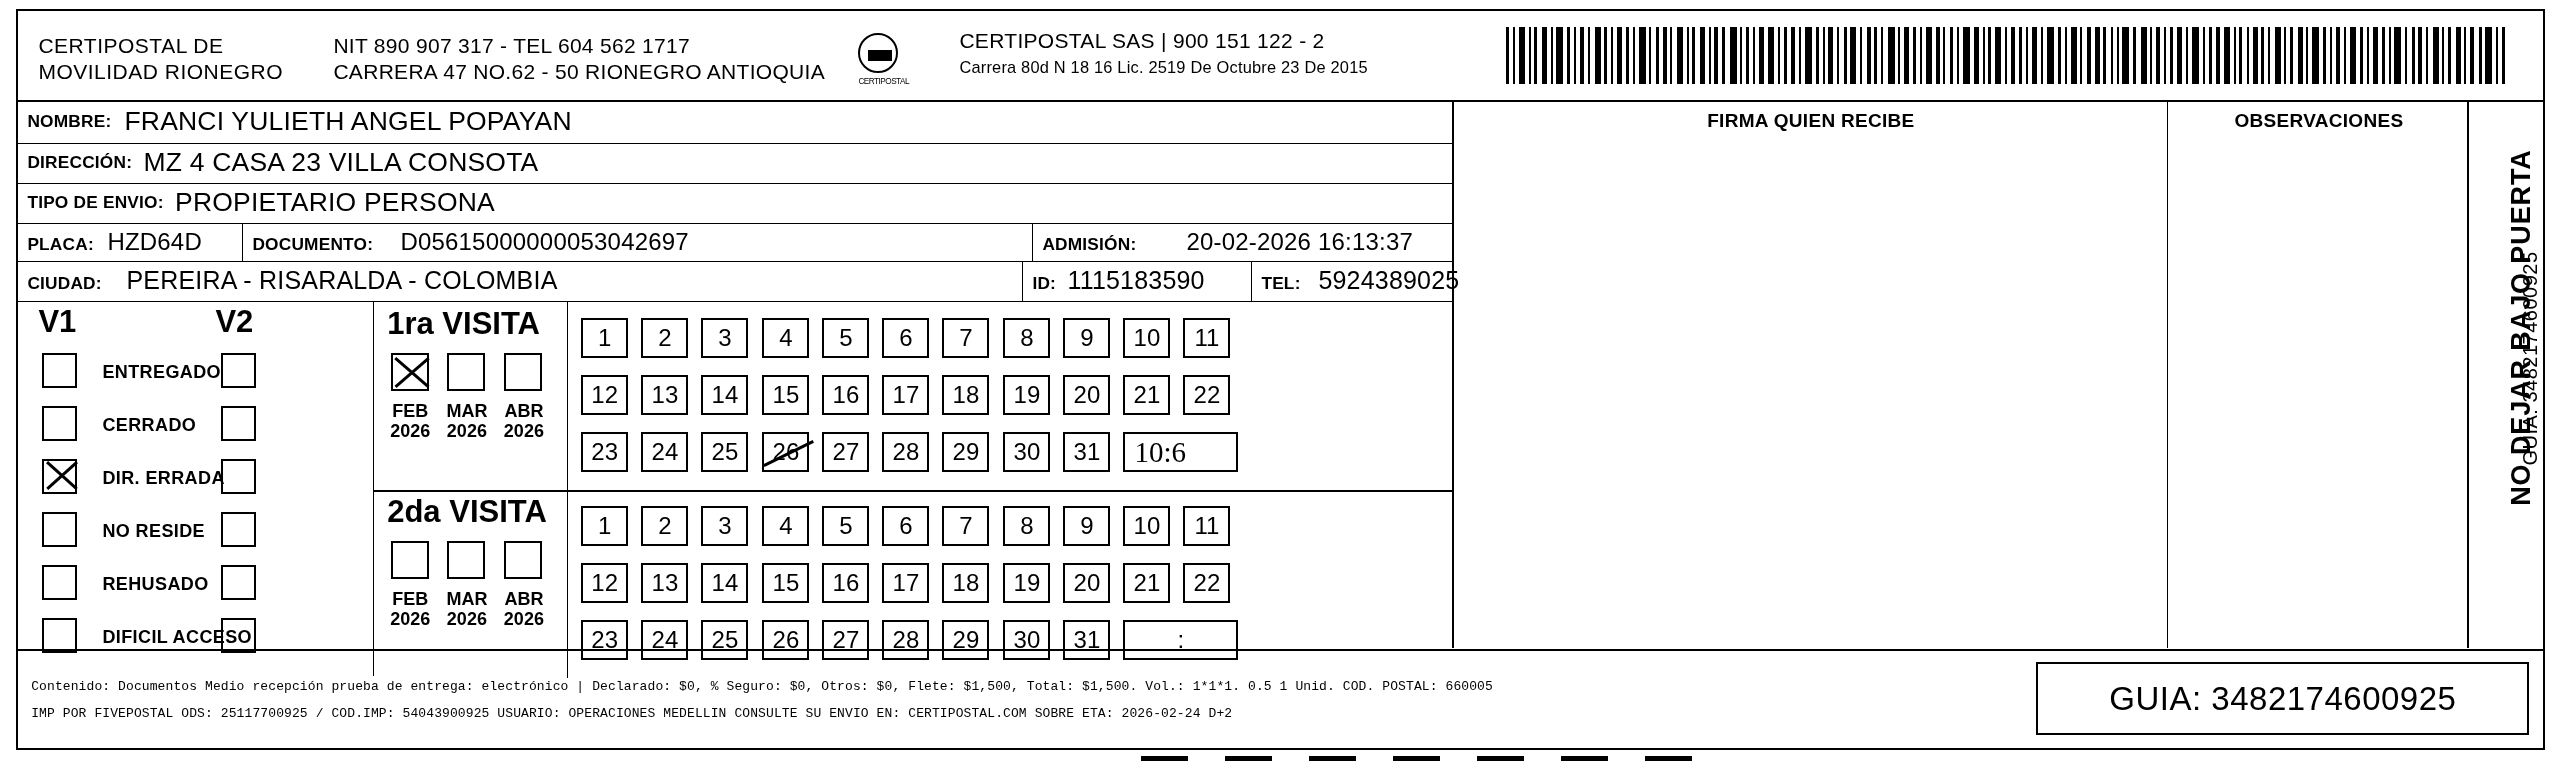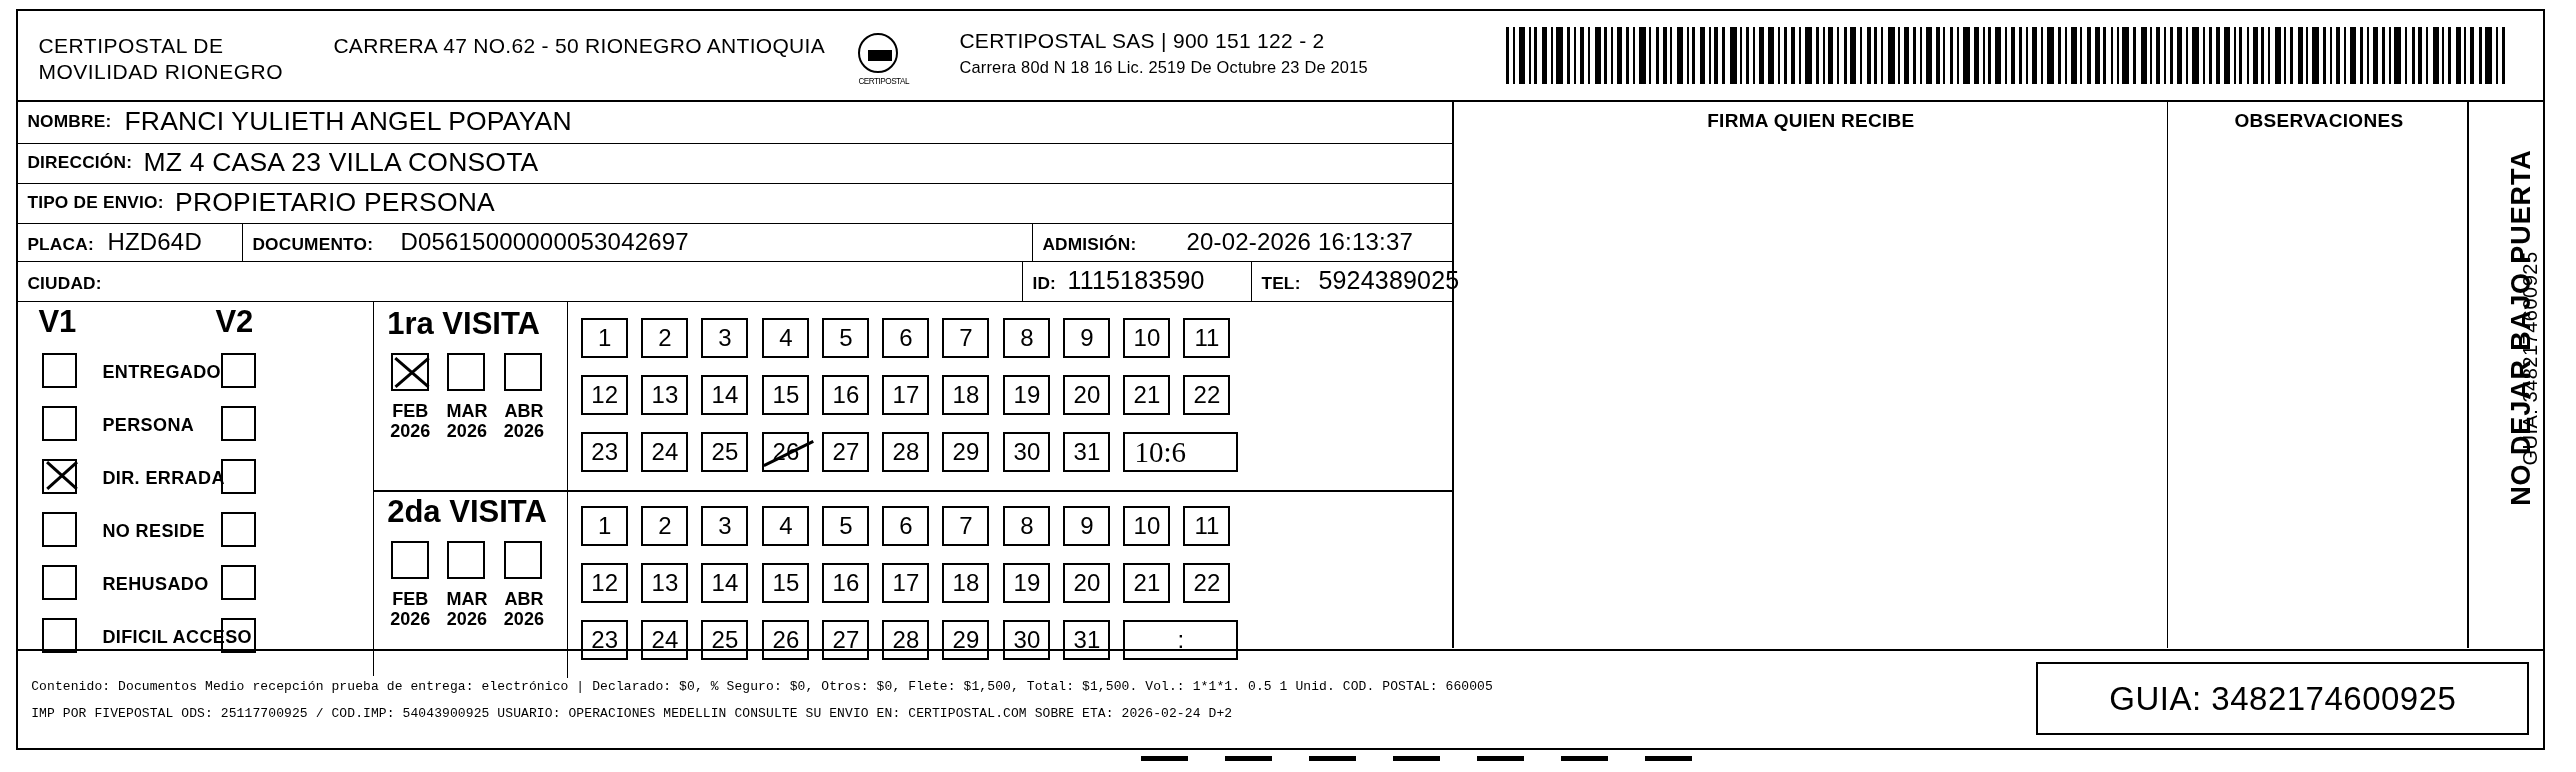--- a/index.html
+++ b/index.html
@@ -82,20 +82,21 @@
 
 <div class="page">
   <div class="sheet">
 
     <div class="header">
       <div class="hdr-org">
         <div>CERTIPOSTAL  DE</div>
         <div>MOVILIDAD RIONEGRO</div>
       </div>
       <div class="hdr-addr">
+        <div>NIT 890 907 317 - TEL 604 562 1717</div>
         <div>CARRERA 47 NO.62 - 50 RIONEGRO ANTIOQUIA</div>
       </div>
       <div class="cp-logo">
         <div class="ring"></div>
         <div class="cap">CERTIPOSTAL</div>
       </div>
       <div class="hdr-cp">CERTIPOSTAL SAS | 900 151 122 - 2</div>
       <div class="hdr-cp2">Carrera 80d N 18 16  Lic. 2519 De Octubre 23 De 2015</div>
       <div class="barcode" id="barcode">
           <i style="left: 0px; width: 2.7px;"></i>
@@ -259,20 +260,21 @@
           <span class="val" style="position:absolute;left:157px;top:3.7px;font-size:24px">D05615000000053042697</span>
         </div>
         <div class="cellv" style="left:1014px;right:0">
           <span class="lab" style="position:absolute;left:9px;top:10px">ADMISIÓN:</span>
           <span class="val" style="position:absolute;left:153px;top:3.7px;font-size:24px">20-02-2026 16:13:37</span>
         </div>
       </div>
 
       <div class="rowline r5">
         <span class="lab" style="position:absolute;left:9px;top:11px">CIUDAD:</span>
+        <span class="val" style="position:absolute;left:108px;top:3.7px;font-size:25px">PEREIRA - RISARALDA - COLOMBIA</span>
         <div class="cellv" style="left:1004px;width:228px">
           <span class="lab" style="position:absolute;left:9px;top:11px">ID:</span>
           <span class="val" style="position:absolute;left:44px;top:3.7px;font-size:25px">1115183590</span>
         </div>
         <div class="cellv" style="left:1233px;right:0">
           <span class="lab" style="position:absolute;left:9px;top:11px">TEL:</span>
           <span class="val" style="position:absolute;left:66px;top:3.7px;font-size:25px">5924389025</span>
         </div>
       </div>
 
@@ -281,21 +283,21 @@
           <div class="hdrv" style="left:20px">V1</div>
           <div class="hdrv" style="left:197px">V2</div>
           <div id="checkrows">
               <div class="chkrow" style="top: 47px;">
                 <div class="box" style="position: absolute; left: 24px; top: 3.7px;"></div>
                 <div class="chklabel" style="position: absolute; left: 84px; top: 12.8px;">ENTREGADO</div>
                 <div class="box" style="position: absolute; left: 203px; top: 3.7px;"></div>
               </div>
               <div class="chkrow" style="top: 100px;">
                 <div class="box" style="position: absolute; left: 24px; top: 3.7px;"></div>
-                <div class="chklabel" style="position: absolute; left: 84px; top: 12.8px;">PERSONA</div>
+                <div class="chklabel" style="position: absolute; left: 84px; top: 12.8px;">CERRADO</div>
                 <div class="box" style="position: absolute; left: 203px; top: 3.7px;"></div>
               </div>
               <div class="chkrow" style="top: 153px;">
                 <div class="box x" style="position: absolute; left: 24px; top: 3.7px;"></div>
                 <div class="chklabel" style="position: absolute; left: 84px; top: 12.8px;">DIR. ERRADA</div>
                 <div class="box" style="position: absolute; left: 203px; top: 3.7px;"></div>
               </div>
               <div class="chkrow" style="top: 206px;">
                 <div class="box" style="position: absolute; left: 24px; top: 3.7px;"></div>
                 <div class="chklabel" style="position: absolute; left: 84px; top: 12.8px;">NO RESIDE</div>

